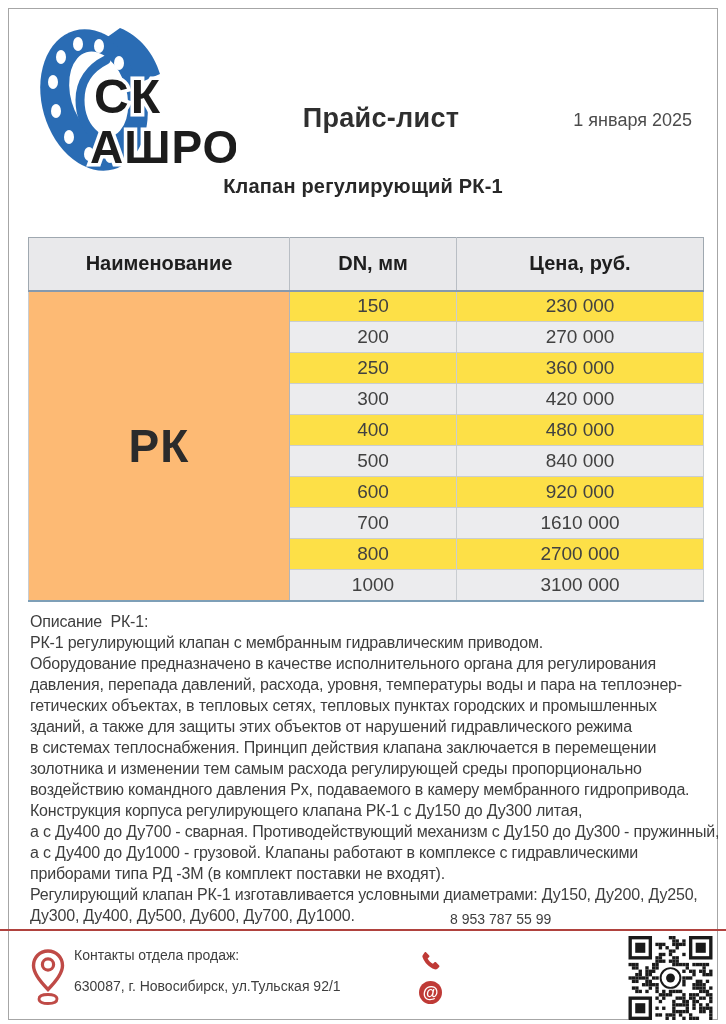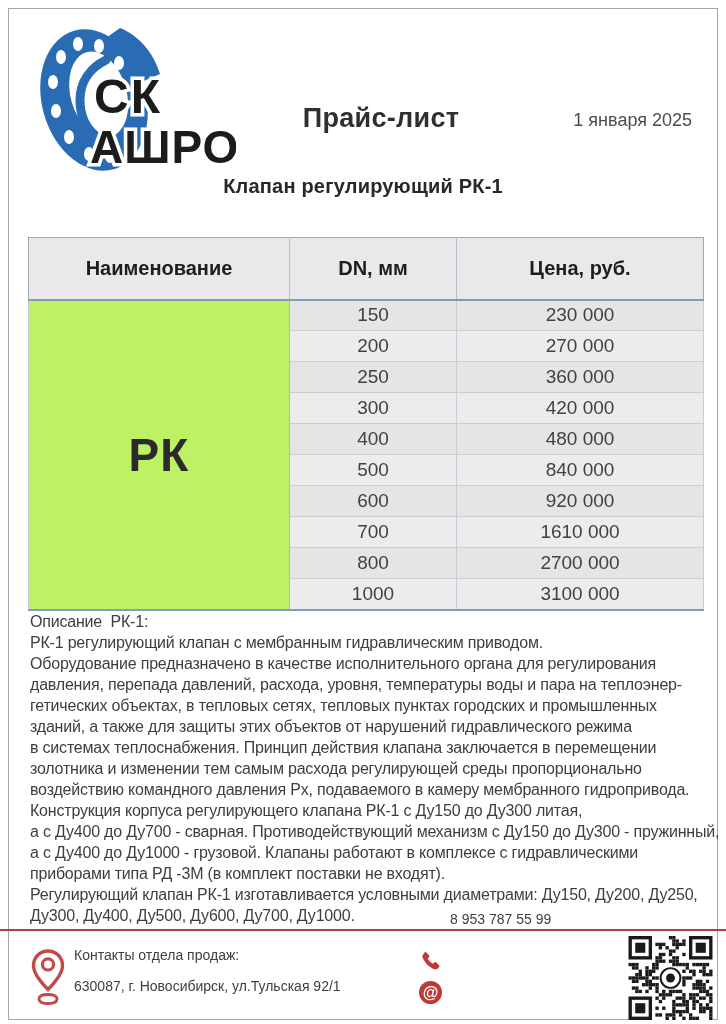--- a/index.html
+++ b/index.html
@@ -29,33 +29,33 @@
   
   table.price{
     position:absolute;left:28px;top:237px;width:675px;
     border-collapse:collapse;table-layout:fixed;
     border:1px solid #9fa8b0;border-bottom:2px solid #7e9fb7;
   }
   table.price col.c0{width:261px;}
   table.price col.c1{width:167px;}
   table.price col.c2{width:247px;}
   table.price th{
-    height:62px;background:#e9e9eb;color:#1e1e1e;
+    height:53px;background:#e9e9eb;color:#1e1e1e;
     font-size:20px;font-weight:bold;text-align:center;
     border-bottom:2px solid #8699ad;border-left:1px solid #b9bec4;
   }
   table.price th:first-child{border-left:none;}
   table.price td{
     height:31px;padding:0;text-align:center;vertical-align:middle;
     font-size:19px;color:#414141;
-    border:1px solid #c9cdd1;background:#e5e5e5;
+    border:1px solid #c9cdd1;background:#fde047;
   }
   table.price tbody tr:nth-child(even) td:not(.group){background:#ececee;}
   table.price td.group{
-    background:#bef264;font-size:46px;font-weight:bold;color:#2b2b2b;
+    background:#fdba74;font-size:46px;font-weight:bold;color:#2b2b2b;
     letter-spacing:1px;border-right:1px solid #b0b6bc;border-bottom:none;
   }
   
   .description{
     position:absolute;left:30px;top:611px;width:685px;
     font-size:16px;line-height:21px;color:#3e3e3e;letter-spacing:-0.2px;
   }
   .description .line{white-space:nowrap;}
   
   .footer-rule{position:absolute;left:0;top:929px;width:726px;height:2px;background:#b0423e;}

